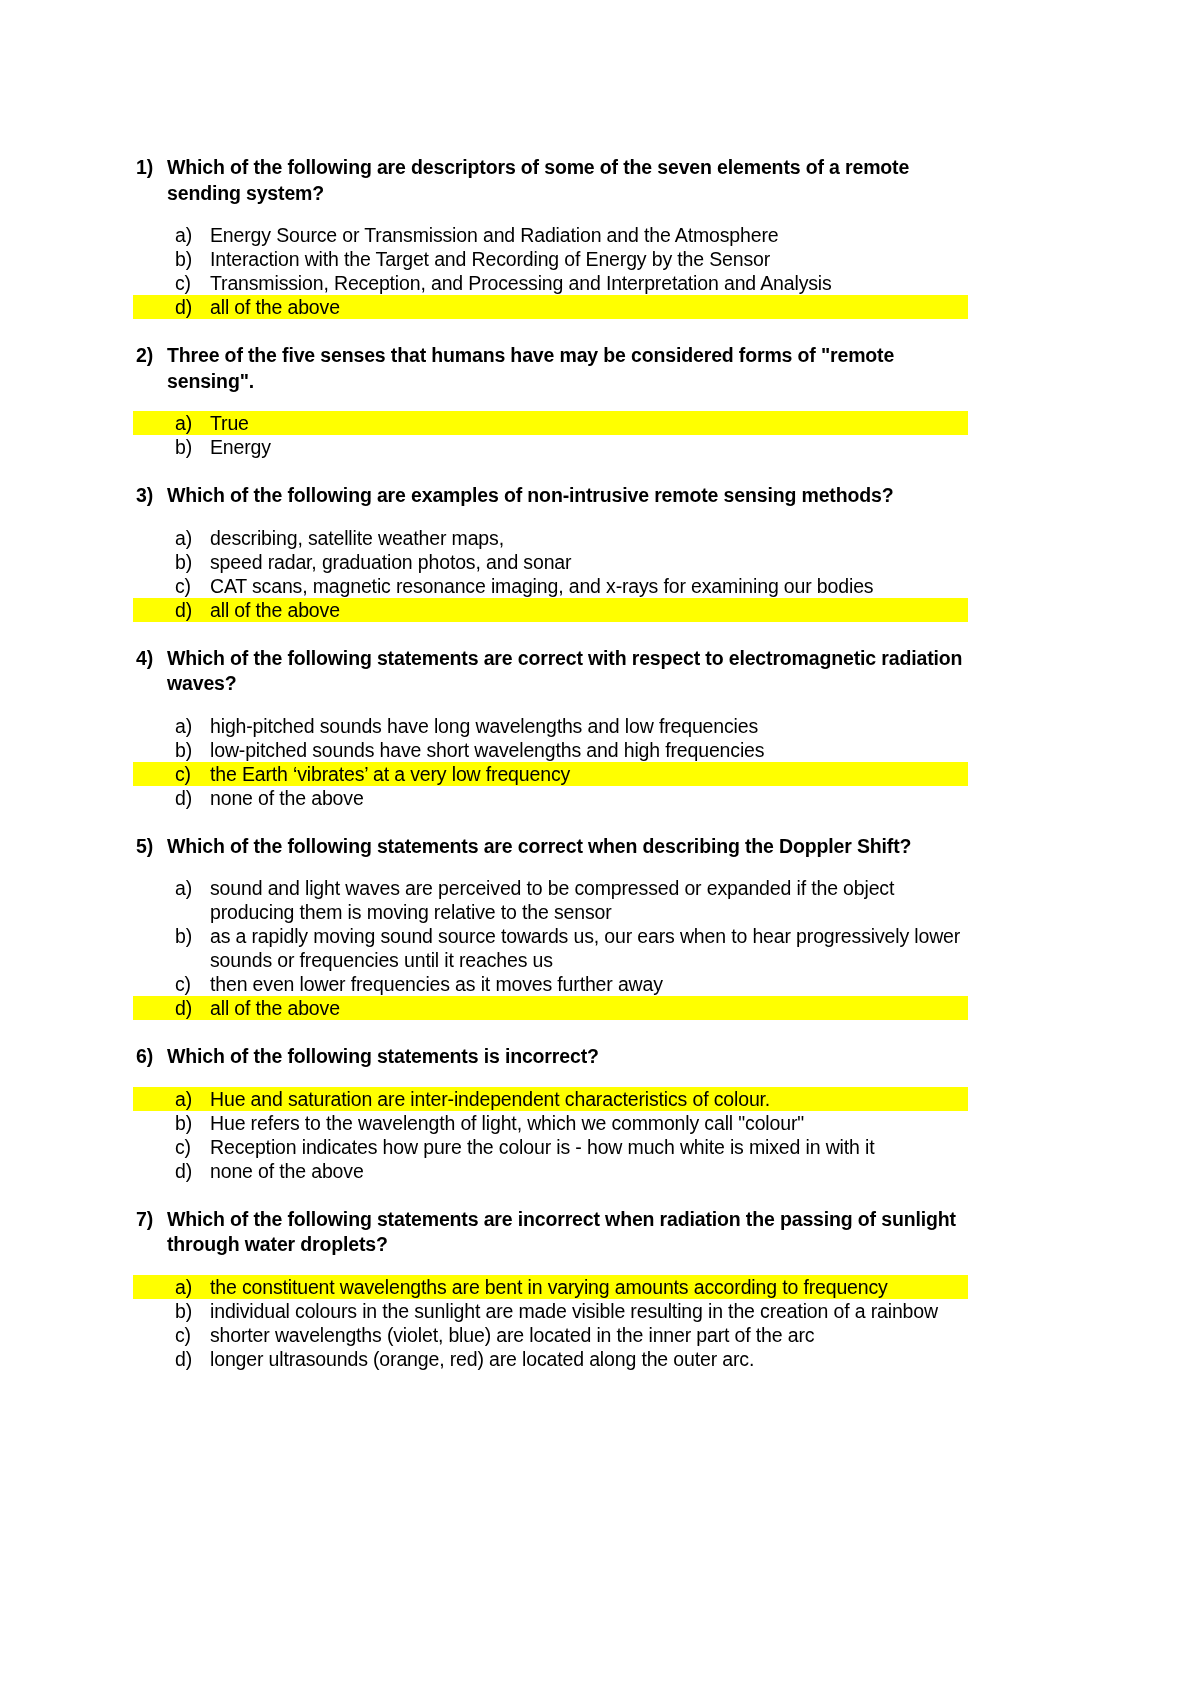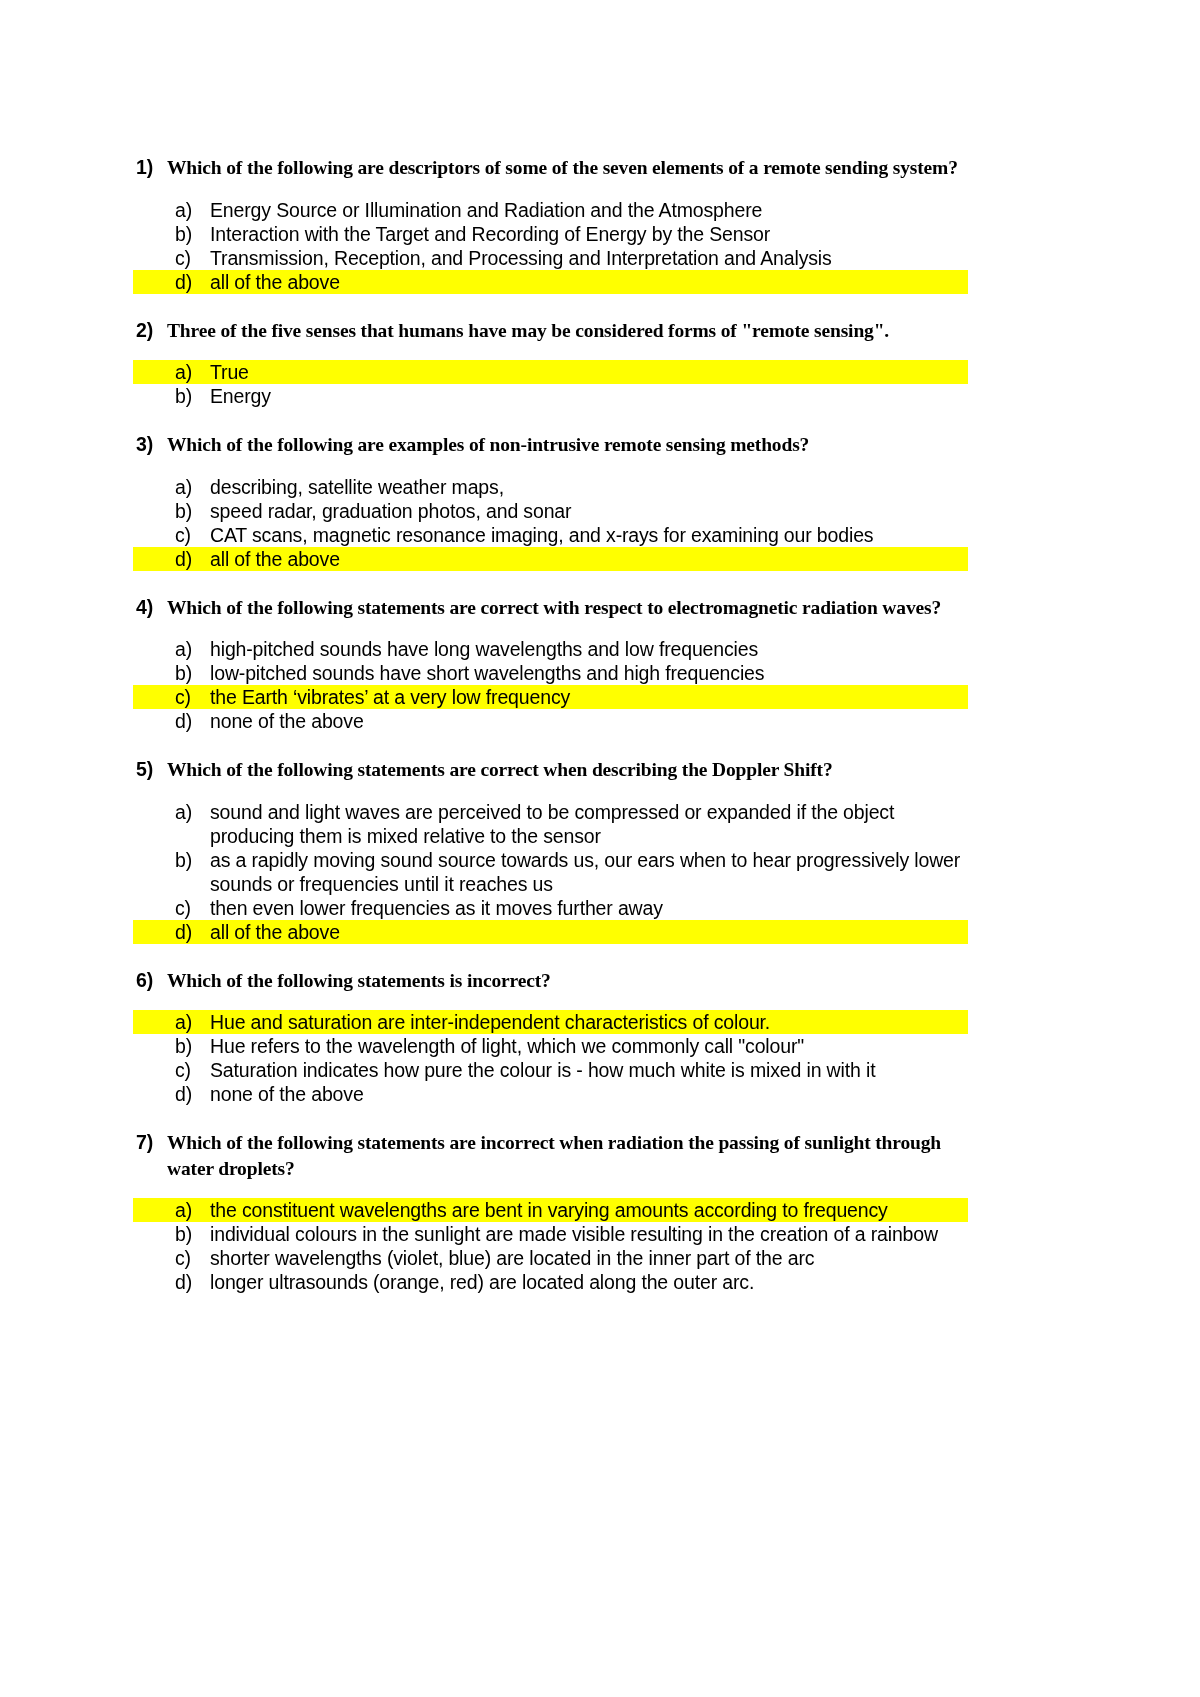--- a/index.html
+++ b/index.html
@@ -38,21 +38,20 @@
     line-height: 25.5px;
     letter-spacing: -0.15px;
   }
   .q-num {
     width: 31px;
     flex: 0 0 31px;
     font-weight: bold;
   }
   .q-text {
     flex: 1 1 auto;
-    font-family: Liberation Serif, serif;
   }
 
   
   .options {
     margin-top: 17px;
     margin-bottom: 24px;
   }
   .option-row {
     display: flex;
     align-items: flex-start;
@@ -86,21 +85,21 @@
 <div class="page">
   <div class="content" id="questions-container">
       <div class="question-block">
         <div class="question-row">
           <div class="q-num">1)</div>
           <div class="q-text">Which of the following are descriptors of some of the seven elements of a remote sending system?</div>
         </div>
         <div class="options">
           <div class="option-row">
             <div class="opt-marker">a)</div>
-            <div class="opt-text">Energy Source or Illumination and Radiation and the Atmosphere</div>
+            <div class="opt-text">Energy Source or Transmission and Radiation and the Atmosphere</div>
           </div>
           <div class="option-row">
             <div class="opt-marker">b)</div>
             <div class="opt-text">Interaction with the Target and Recording of Energy by the Sensor</div>
           </div>
           <div class="option-row">
             <div class="opt-marker">c)</div>
             <div class="opt-text">Transmission, Reception, and Processing and Interpretation and Analysis</div>
           </div>
           <div class="option-row highlight">
@@ -174,21 +173,21 @@
         </div>
       </div>
       <div class="question-block">
         <div class="question-row">
           <div class="q-num">5)</div>
           <div class="q-text">Which of the following statements are correct when describing the Doppler Shift?</div>
         </div>
         <div class="options">
           <div class="option-row">
             <div class="opt-marker">a)</div>
-            <div class="opt-text">sound and light waves are perceived to be compressed or expanded if the object producing them is mixed relative to the sensor</div>
+            <div class="opt-text">sound and light waves are perceived to be compressed or expanded if the object producing them is moving relative to the sensor</div>
           </div>
           <div class="option-row">
             <div class="opt-marker">b)</div>
             <div class="opt-text">as a rapidly moving sound source towards us, our ears when to hear progressively lower sounds or frequencies until it reaches us</div>
           </div>
           <div class="option-row">
             <div class="opt-marker">c)</div>
             <div class="opt-text">then even lower frequencies as it moves further away</div>
           </div>
           <div class="option-row highlight">
@@ -206,21 +205,21 @@
           <div class="option-row highlight">
             <div class="opt-marker">a)</div>
             <div class="opt-text">Hue and saturation are inter-independent characteristics of colour.</div>
           </div>
           <div class="option-row">
             <div class="opt-marker">b)</div>
             <div class="opt-text">Hue refers to the wavelength of light, which we commonly call "colour"</div>
           </div>
           <div class="option-row">
             <div class="opt-marker">c)</div>
-            <div class="opt-text">Saturation indicates how pure the colour is - how much white is mixed in with it</div>
+            <div class="opt-text">Reception indicates how pure the colour is - how much white is mixed in with it</div>
           </div>
           <div class="option-row">
             <div class="opt-marker">d)</div>
             <div class="opt-text">none of the above</div>
           </div>
         </div>
       </div>
       <div class="question-block">
         <div class="question-row">
           <div class="q-num">7)</div>

